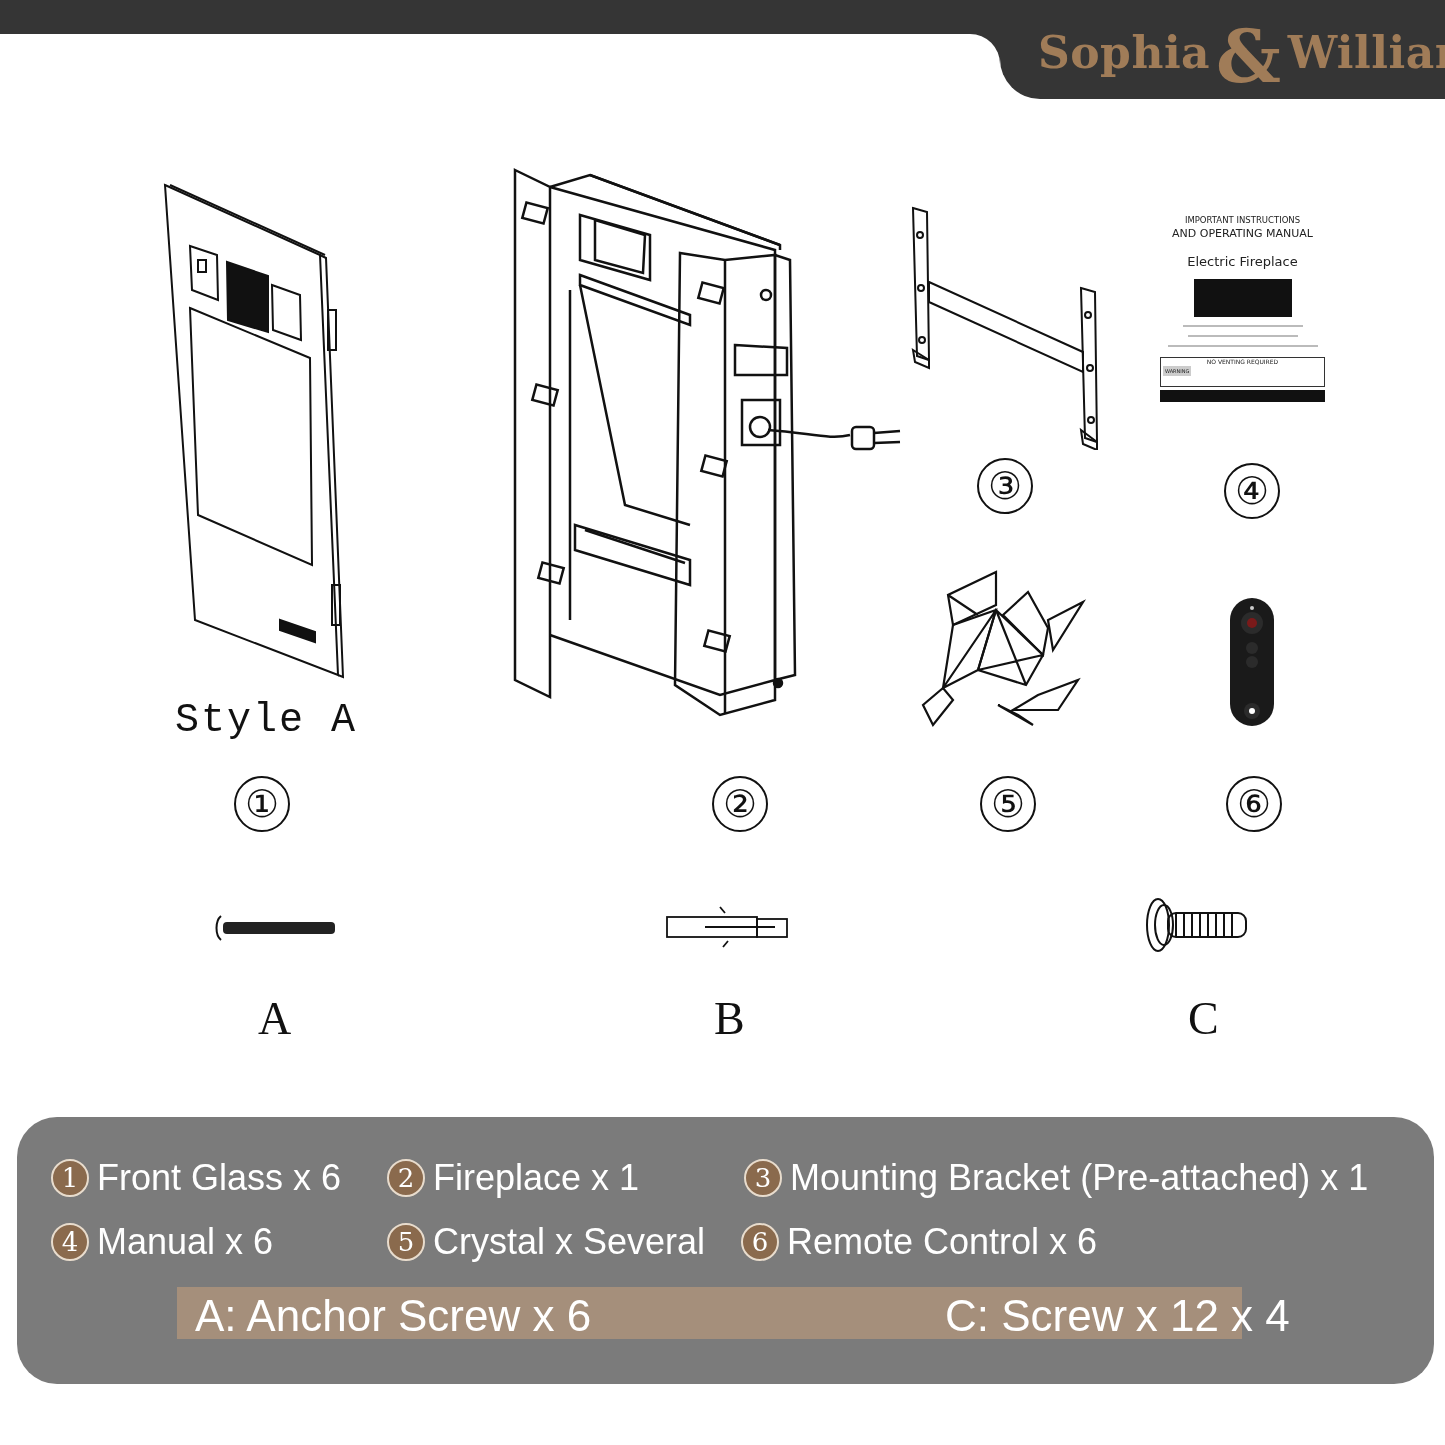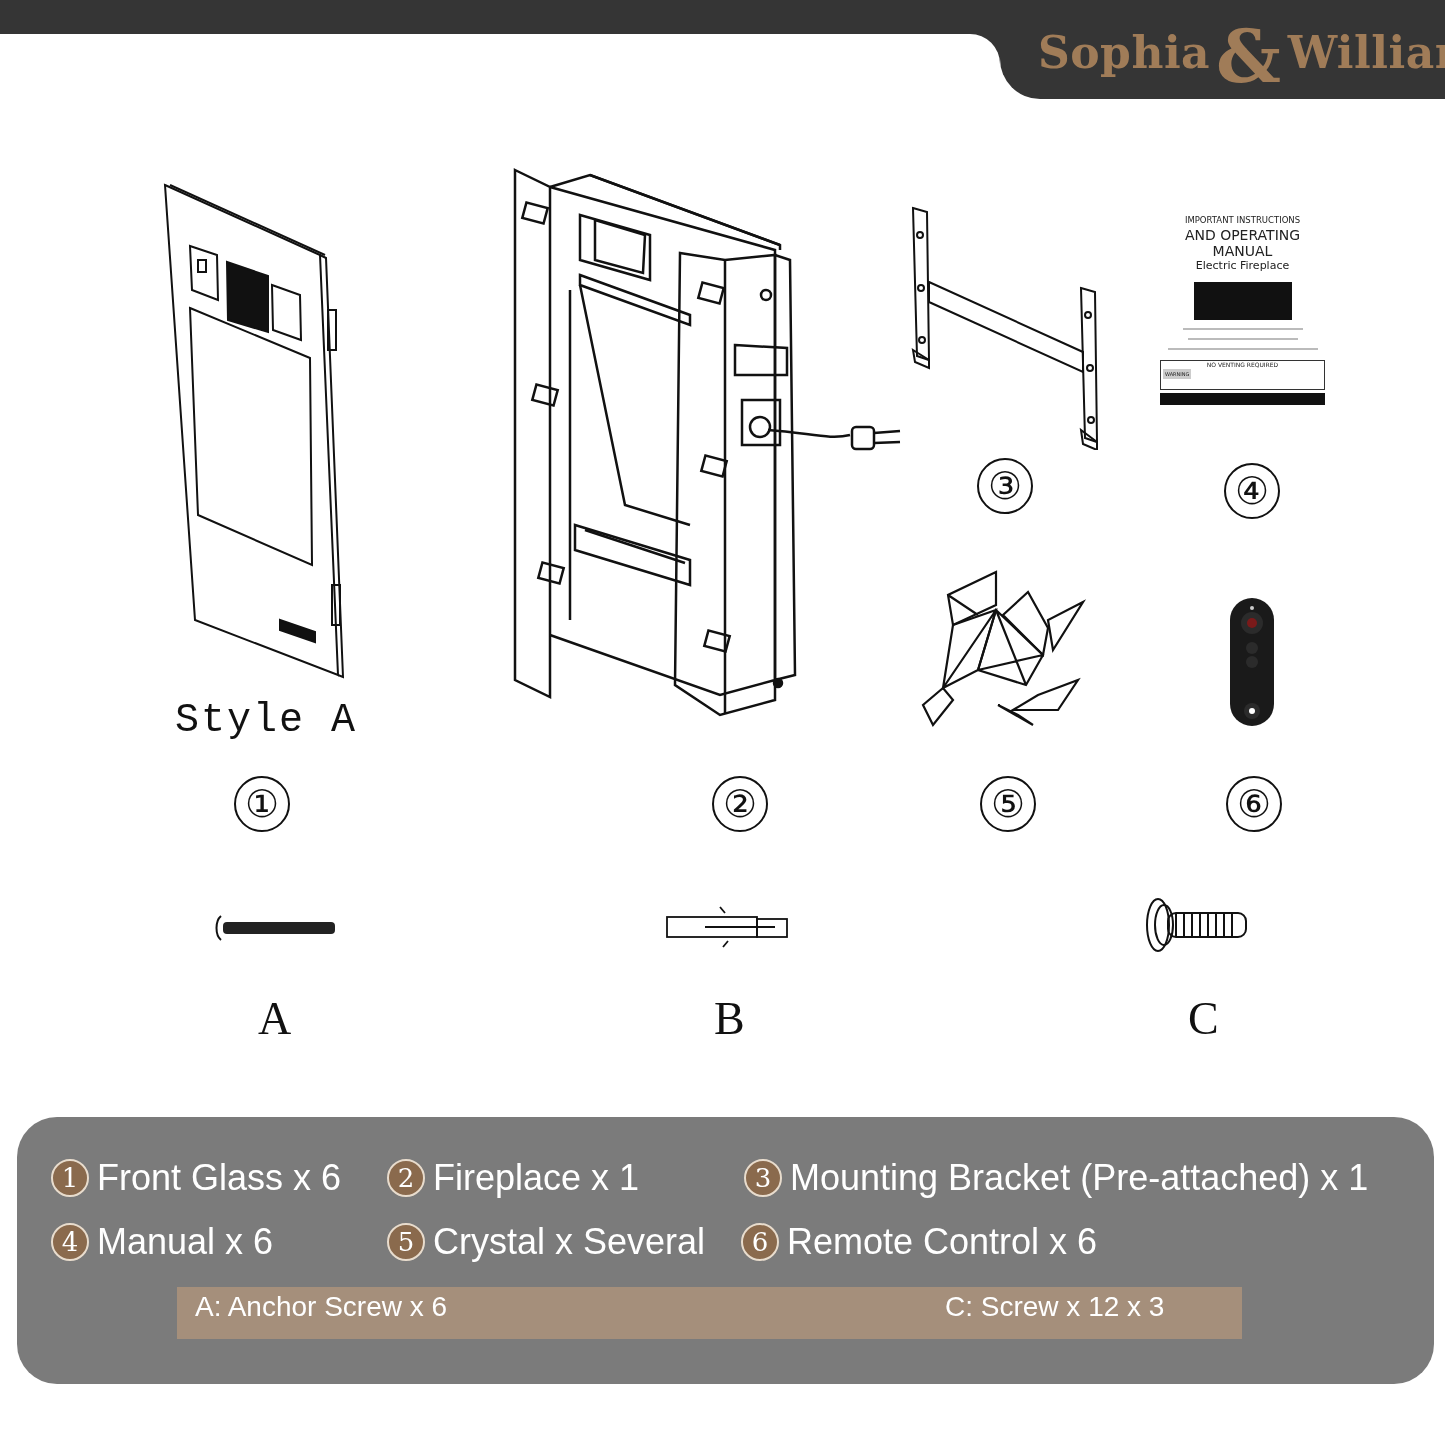--- a/index.html
+++ b/index.html
@@ -11,21 +11,21 @@
   .logo{position:absolute;left:38px;top:14px;font-family:"DejaVu Serif",serif;color:#a07c58;font-size:44px;font-weight:bold;white-space:nowrap;letter-spacing:0.5px;}
   .logo .amp{font-size:72px;vertical-align:-14px;margin:0 6px;}
   .illus{position:absolute;}
   .circ{position:absolute;width:52px;height:52px;border:2px solid #111;border-radius:50%;font-family:"DejaVu Serif",serif;font-size:38px;color:#111;text-align:center;line-height:52px;}
   .style-label{position:absolute;left:175px;top:698px;font-family:Liberation Mono, monospace;font-size:40px;color:#111;letter-spacing:2px;}
   .letter{position:absolute;font-family:"Liberation Serif",serif;font-size:46px;color:#111;}
   .panel{position:absolute;left:17px;top:1117px;width:1417px;height:267px;background:#7b7b7b;border-radius:40px;}
   .item{position:absolute;color:#ffffff;font-family:"Liberation Sans",sans-serif;font-size:36px;white-space:nowrap;display:flex;align-items:center;}
   .badge{display:inline-block;width:34px;height:34px;border-radius:50%;background:#8a6a4d;border:2px solid #e8dccd;color:#fff;font-family:"DejaVu Serif",serif;font-size:26px;text-align:center;line-height:34px;margin-right:8px;}
   .strip{position:absolute;left:177px;top:1287px;width:1065px;height:52px;background:#a58f7b;}
-  .strip span{position:absolute;top:4px;color:#fff;font-size:28px;white-space:nowrap;}
+  .strip span{position:absolute;top:4px;color:#fff;font-size:44px;white-space:nowrap;}
 </style>
 </head>
 <body>
 
 <div class="topbar"></div>
 <div class="logo-tab">
   <div class="logo">
     <span>Sophia</span><span class="amp">&amp;</span><span>William</span>
   </div>
 </div>
@@ -88,22 +88,22 @@
   <path d="M176 88 L190 92 L192 242 L180 238 Z"></path>
   <path d="M176 230 L192 242 L192 250 L178 244 Z"></path>
   <circle cx="183" cy="115" r="3"></circle>
     <circle cx="185" cy="168" r="3"></circle>
     <circle cx="186" cy="220" r="3"></circle>
 </svg>
 <div class="circ" style="left:977px;top:458px">③</div>
 
 <div class="illus" style="left:1160px;top:215px;width:165px;height:215px;font-family:'DejaVu Sans',sans-serif;color:#222;text-align:center;">
   <div style="font-size:8.5px;">IMPORTANT INSTRUCTIONS</div>
-  <div style="font-size:14px;margin-top:2px">AND OPERATING MANUAL</div>
-  <div style="font-size:11px;">Electric Fireplace</div>
+  <div style="font-size:11px;margin-top:2px">AND OPERATING MANUAL</div>
+  <div style="font-size:13px;margin-top:14px">Electric Fireplace</div>
   <div style="margin:10px auto 0;width:98px;height:38px;background:#111;"></div>
   <div style="margin:8px auto 0;width:120px;height:2px;background:#bbb"></div>
   <div style="margin:8px auto 0;width:110px;height:2px;background:#bbb"></div>
   <div style="margin:8px auto 0;width:150px;height:2px;background:#bbb"></div>
   <div style="margin:10px 0 0;border:1px solid #333;height:28px;font-size:6px;text-align:center;position:relative">
     <div>NO VENTING REQUIRED</div>
     <div style="position:absolute;left:2px;top:8px;background:#ccc;font-size:5px;padding:2px">WARNING</div>
   </div>
   <div style="height:12px;background:#111;margin-top:3px"></div>
 </div>
@@ -176,14 +176,14 @@
     <span class="badge">5</span>
       <span>Crystal x Several</span>
   </div>
   <div class="item" style="left:724px;top:104px">
     <span class="badge">6</span>
       <span>Remote Control x 6</span>
   </div>
 </div>
 <div class="strip">
   <span style="left:18px">A:   Anchor Screw x 6</span>
-  <span style="left:768px">C: Screw x 12 x 3</span>
+  <span style="left:768px">C: Screw x 12 x 4</span>
 </div>
 
 </body></html>

